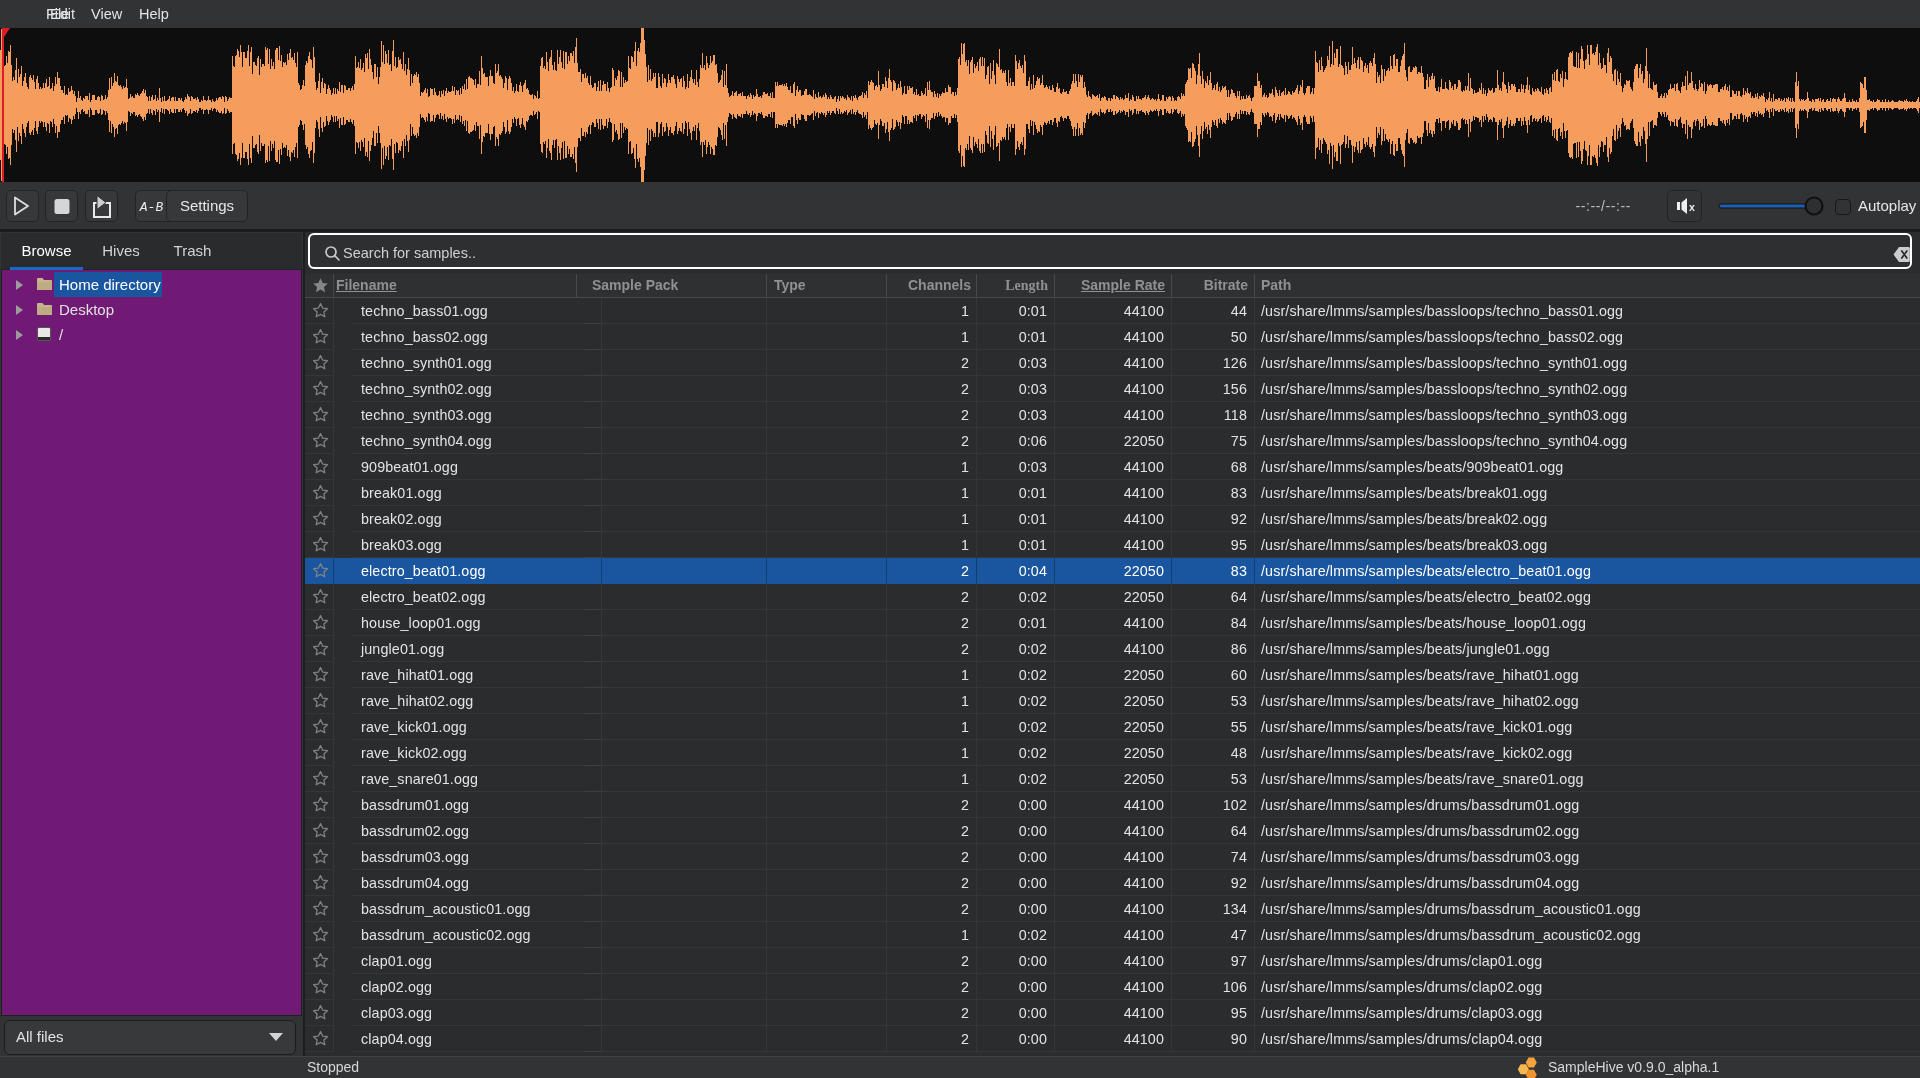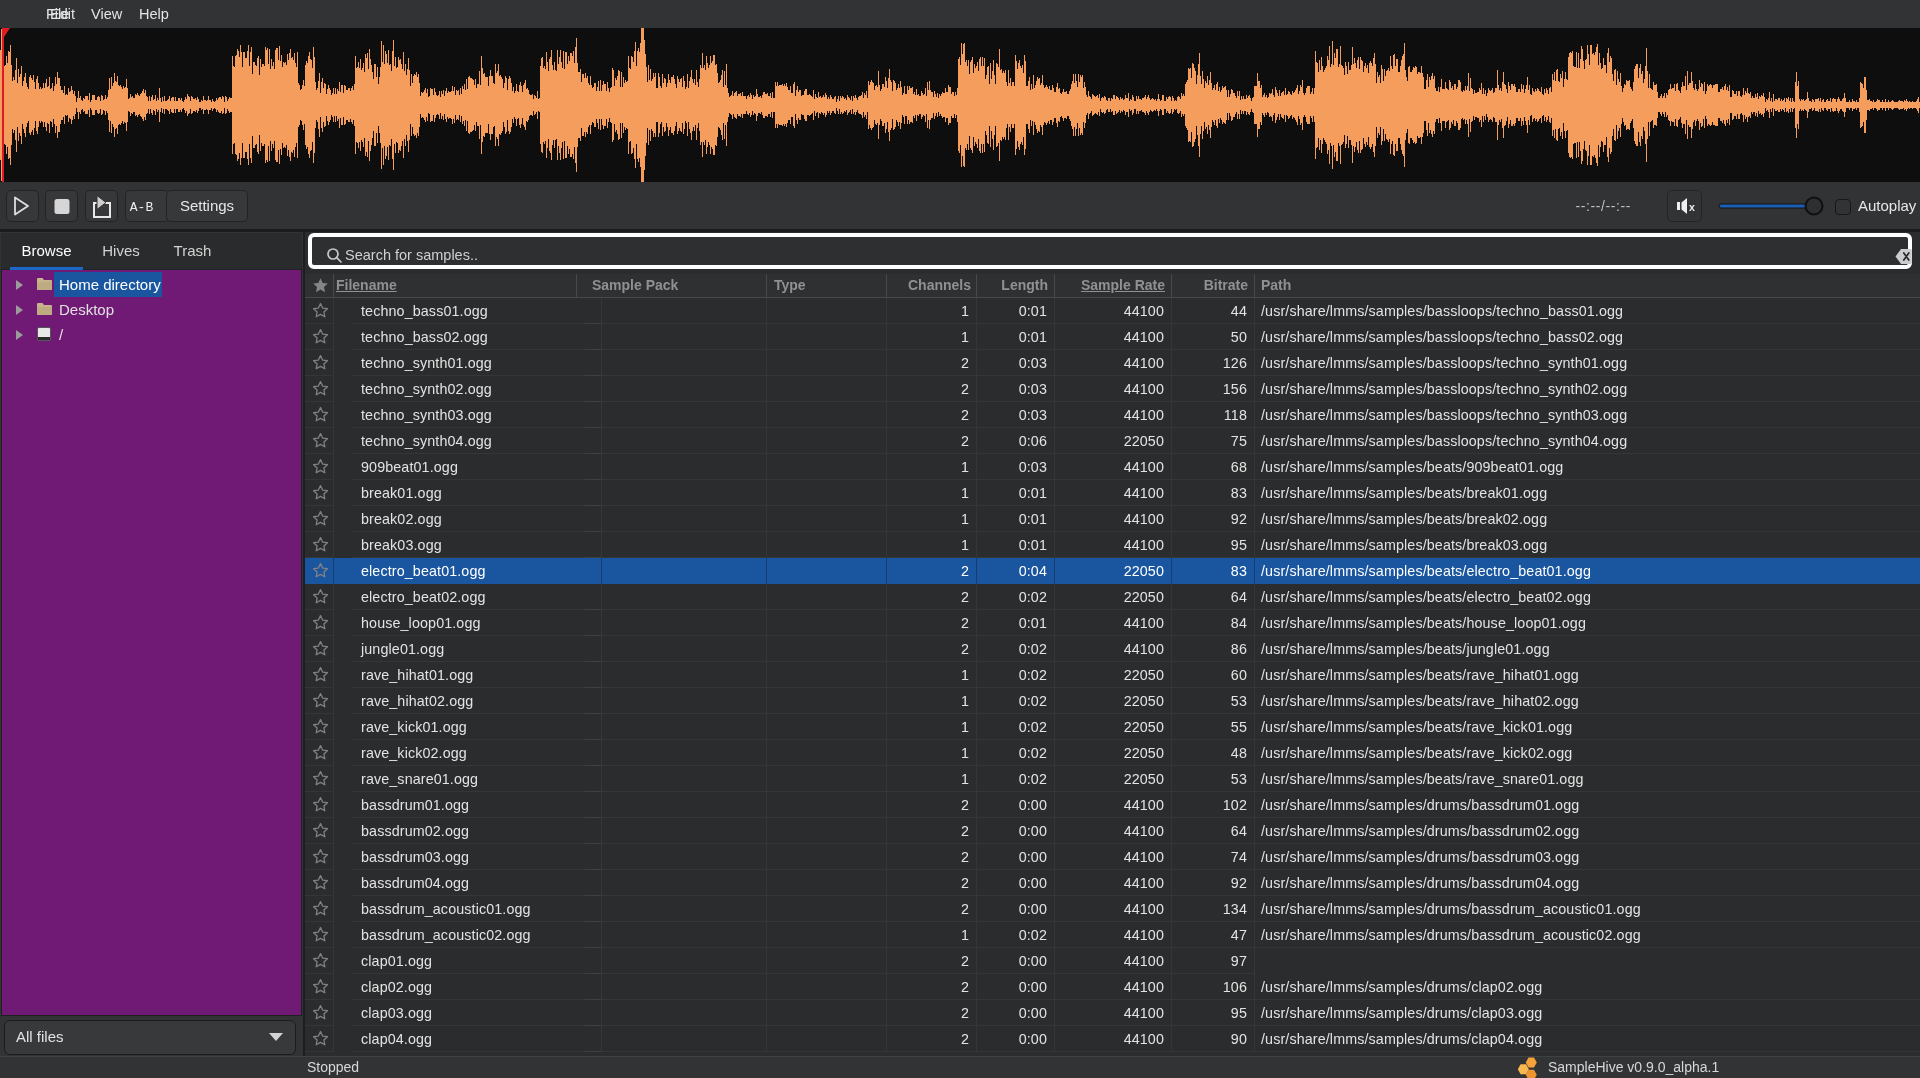--- a/index.html
+++ b/index.html
@@ -29,21 +29,21 @@
   border-left:7px solid #9b9b9b;border-top:5px solid transparent;border-bottom:5px solid transparent;}
 .tsel{position:absolute;left:52px;top:0;width:108px;height:25px;background:#19569f;}
 .tlabel{position:absolute;left:57px;top:0;}
 #combo{position:absolute;left:4px;top:788px;width:292px;height:35px;background:#37393b;
   border:1px solid #1b1c1e;border-radius:6px;font-size:15px;color:#e2e2e2;line-height:31px;}
 #combo .arr{position:absolute;right:12px;top:12px;width:0;height:0;
   border-top:8px solid #d4d4d4;border-left:7.5px solid transparent;border-right:7.5px solid transparent;}
 
 #rightpanel{position:absolute;left:305px;top:232px;width:1615px;height:825px;background:#2b2c2e;}
 #search{position:absolute;left:3px;top:1px;width:1604px;height:36px;background:#2e2f31;
-  border:4px solid #ffffff;border-radius:6px;}
+  border:2px solid #ffffff;border-radius:6px;}
 #search .ph{position:absolute;left:33px;top:2px;height:33px;line-height:33px;font-size:14.5px;color:#d0d0d0;}
 #thead{position:absolute;left:0;top:42px;width:1615px;height:24px;background:#2f3032;border-bottom:1px solid #48494b;}
 #thead .hc{position:absolute;top:0;height:23px;line-height:23px;font-size:14px;font-weight:bold;color:#909193;
   border-right:1px solid #48494b;}
 #tbody{position:absolute;left:0;top:66px;width:1615px;}
 .trow{position:relative;width:1615px;height:26px;background:#2b2c2e;}
 .trow.sel{background:#19569f;}
 .c{position:absolute;top:0;height:26px;line-height:26px;font-size:14.3px;letter-spacing:0.12px;color:#e3e3e3;
   border-right:1px solid rgba(255,255,255,0.05);border-bottom:1px solid rgba(255,255,255,0.05);
   white-space:nowrap;overflow:hidden;}
@@ -90,21 +90,21 @@
     <svg width="31" height="30">
         <rect x="8.5" y="8" width="15" height="15" rx="2.5" fill="#d6d6d6"></rect>
       </svg>
   </div>
   <div class="tbtn" style="left:85px;width:33px;">
     <svg width="31" height="30">
       <path d="M8 12 H24 V26 H8 Z" fill="none" stroke="#e8e8e8" stroke-width="2"></path>
       <polygon points="11,4.5 20,11.5 11,18.5" fill="#cfcfcf" stroke="#2f2f2f" stroke-width="1"></polygon>
     </svg>
   </div>
-  <div class="tbtn" style="left:125px;width:45px;">
+  <div class="tbtn" style="left:135px;width:45px;font-style:italic;">
     <svg width="31" height="30">
       <text x="15.5" y="19.5" text-anchor="middle" font-family="Liberation Mono,monospace" font-size="13" fill="#ececec">A-B</text>
     </svg>
   </div>
   <div class="tbtn" style="left:166px;width:82px;text-align:center;line-height:30px;font-size:15px;color:#e6e6e6;">Settings</div>
   <div id="timer">--:--/--:--</div>
   <div class="tbtn" style="left:1667px;width:35px;background:#323335;">
     <svg width="33" height="30">
       <rect x="9" y="11" width="3" height="8" fill="#efefef"></rect>
       <polygon points="13.5,11.5 19,7 19,23 13.5,18.5" fill="#efefef"></polygon>
@@ -172,21 +172,21 @@
   <div id="thead">
     <div class="hc" style="left:0;width:29px;">
       <svg width="17" height="17" style="position:absolute;left:7px;top:3px;">
         <path d="M8.5 1.2 L10.7 6.0 L15.8 6.6 L12.0 10.1 L13.0 15.2 L8.5 12.6 L4.0 15.2 L5.0 10.1 L1.2 6.6 L6.3 6.0 Z" fill="#858585"></path>
       </svg>
     </div>
     <div class="hc" style="left:21px;width:251px;padding-left:10px;text-decoration:underline;">Filename</div>
     <div class="hc" style="left:280px;width:182px;padding-left:7px;">Sample Pack</div>
     <div class="hc" style="left:462px;width:120px;padding-left:7px;">Type</div>
     <div class="hc r" style="left:582px;width:90px;text-align:right;padding-right:5px;">Channels</div>
-    <div class="hc r" style="left:672px;width:78px;text-align:right;padding-right:6px;">Length</div>
+    <div class="hc r" style="left:672px;width:78px;text-align:right;padding-right:6px;font-family:Liberation Serif, serif;">Length</div>
     <div class="hc r" style="left:750px;width:117px;text-align:right;padding-right:6px;text-decoration:underline;">Sample Rate</div>
     <div class="hc r" style="left:867px;width:83px;text-align:right;padding-right:6px;">Bitrate</div>
     <div class="hc" style="left:950px;width:665px;padding-left:6px;border-right:none;">Path</div>
   </div>
   <div id="tbody">
 <div class="trow">
         <div class="c c0">
           <svg class="rstar" width="17" height="17" viewBox="0 0 17 17">
             <path d="M8.5 1.6 L10.6 6.1 L15.4 6.7 L11.9 10.0 L12.8 14.8 L8.5 12.4 L4.2 14.8 L5.1 10.0 L1.6 6.7 L6.4 6.1 Z" fill="none" stroke="#828282" stroke-width="1.3" stroke-linejoin="round"></path>
           </svg>
@@ -566,20 +566,21 @@
             <path d="M8.5 1.6 L10.6 6.1 L15.4 6.7 L11.9 10.0 L12.8 14.8 L8.5 12.4 L4.2 14.8 L5.1 10.0 L1.6 6.7 L6.4 6.1 Z" fill="none" stroke="#828282" stroke-width="1.3" stroke-linejoin="round"></path>
           </svg>
         </div>
         <div class="c c1">clap01.ogg</div>
         <div class="c c2"></div>
         <div class="c c3"></div>
         <div class="c c4 r">2</div>
         <div class="c c5 r">0:00</div>
         <div class="c c6 r">44100</div>
         <div class="c c7 r">97</div>
+        <div class="c c8">/usr/share/lmms/samples/drums/clap01.ogg</div>
       </div>
 <div class="trow">
         <div class="c c0">
           <svg class="rstar" width="17" height="17" viewBox="0 0 17 17">
             <path d="M8.5 1.6 L10.6 6.1 L15.4 6.7 L11.9 10.0 L12.8 14.8 L8.5 12.4 L4.2 14.8 L5.1 10.0 L1.6 6.7 L6.4 6.1 Z" fill="none" stroke="#828282" stroke-width="1.3" stroke-linejoin="round"></path>
           </svg>
         </div>
         <div class="c c1">clap02.ogg</div>
         <div class="c c2"></div>
         <div class="c c3"></div>

